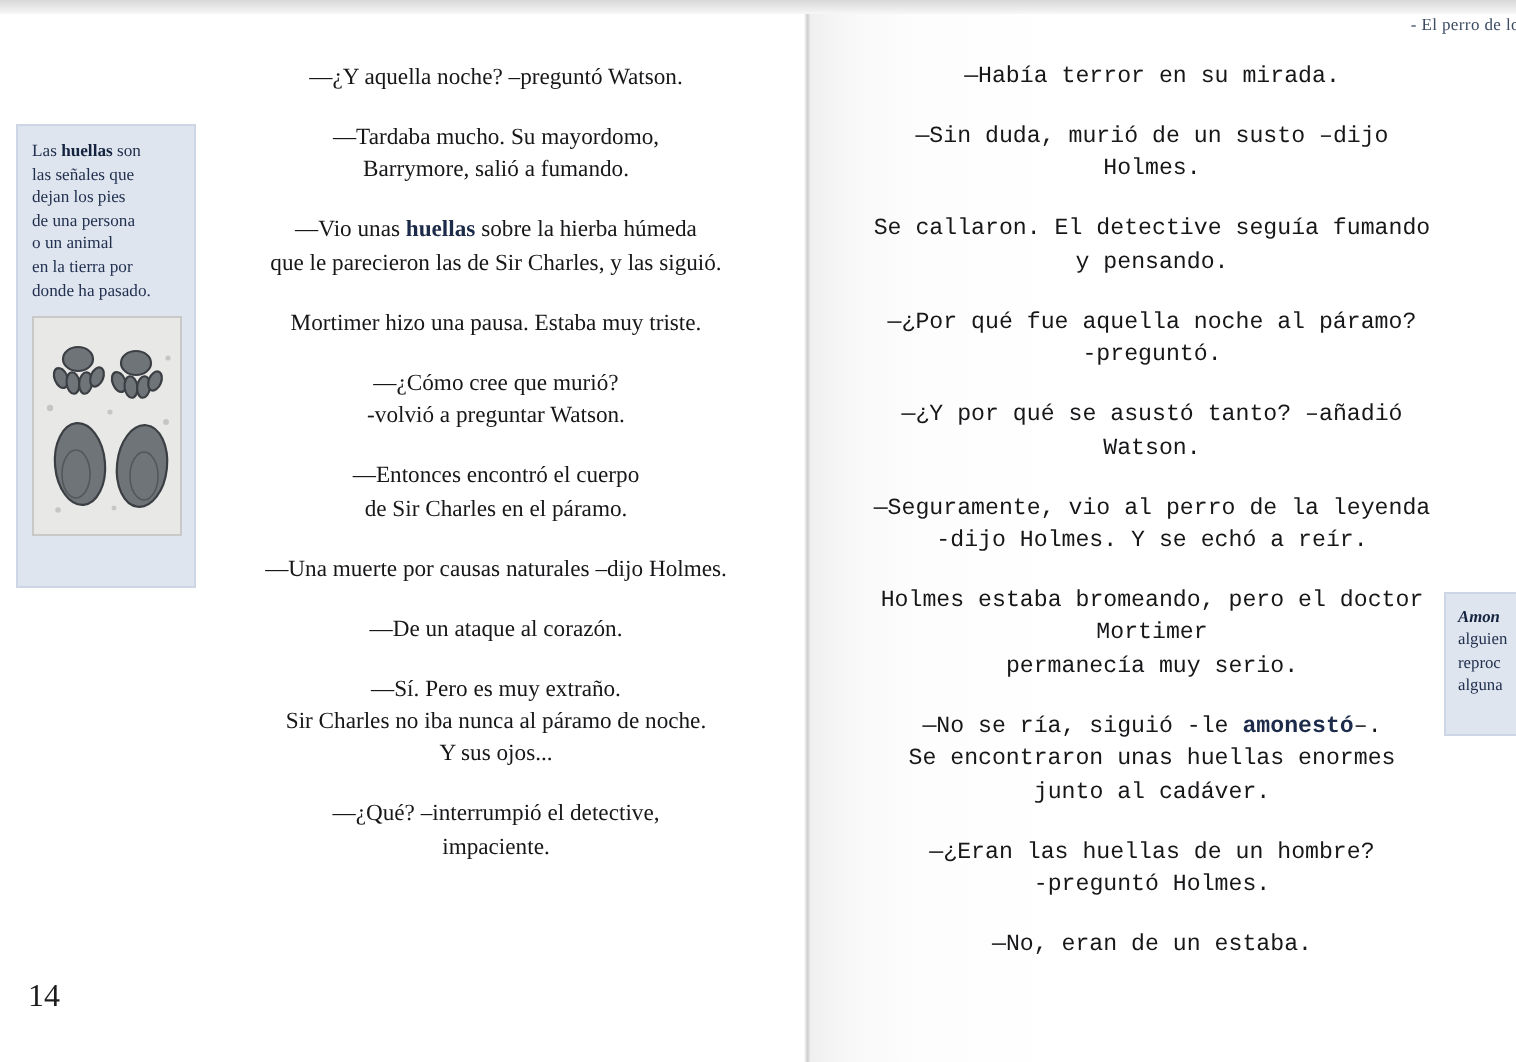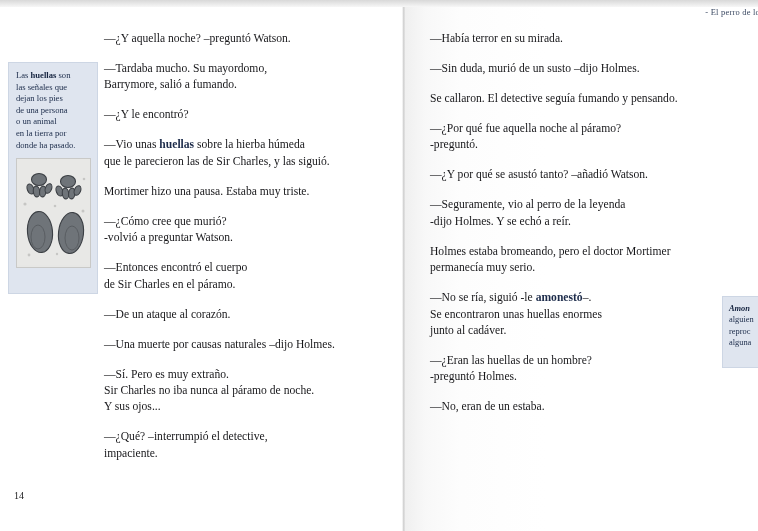--- a/index.html
+++ b/index.html
@@ -22,26 +22,26 @@
   .page-right{left:404px;width:354px;
     background:linear-gradient(to right,#efefef 0%,#f8f8f8 6%,#fdfdfd 16%,#ffffff 40%,#ffffff 100%);}
   .gutter{position:absolute;left:402px;top:0;width:3px;height:531px;
     background:linear-gradient(to right,#ffffff,#cfcfcf 55%,#e6e6e6);}
 
   
   .running-head{position:absolute;right:-2px;top:7px;
     font-size:8.5px;color:#3c4a63;letter-spacing:.2px;white-space:nowrap;}
 
   
-  .folio{position:absolute;left:14px;top:490px;font-size:10px;color:#1d1d1f;}
+  .folio{position:absolute;left:14px;top:490px;font-size:16px;color:#1d1d1f;}
 
   
-  .col{position:absolute;font-size:11.6px;line-height:16.4px;color:#17171a;}
+  .col{position:absolute;font-size:11.6px;line-height:16.4px;color:#17171a;text-align:center;}
   .col-left{left:104px;top:31px;width:288px;}
-  .col-right{left:430px;top:31px;width:292px;}
+  .col-right{left:430px;top:31px;width:292px;font-family:Liberation Mono, monospace;}
   .para{margin:0 0 13.6px 0;white-space:pre-line;}
   .para:last-child{margin-bottom:0;}
   b.kw{font-weight:bold;color:#1c2b4a;}
 
   
   .sidebox{position:absolute;background:#dfe5ef;
     box-shadow:0 0 0 1px #cdd6e4 inset;}
   .sidebox-left{left:8px;top:62px;width:90px;height:232px;padding:0;}
   .sb-text{padding:8px 7px 6px 8px;font-size:8.6px;line-height:11.6px;
     color:#20304e;white-space:pre-line;}
@@ -111,30 +111,29 @@
             <circle cx="67" cy="20" r="1.3"></circle>
         </g>
       </svg>
     </div>
   </div>
 
   <div class="col col-left">
     <p class="para">—¿Y aquella noche? –preguntó Watson.</p>
     <p class="para">—Tardaba mucho. Su mayordomo,
 Barrymore, salió a fumando.</p>
-    <p class="para">—¿Y le encontró?</p>
     <p class="para"><span>—Vio unas </span><b class="kw">huellas</b><span> sobre la hierba húmeda
 que le parecieron las de Sir Charles, y las siguió.</span></p>
     <p class="para">Mortimer hizo una pausa. Estaba muy triste.</p>
     <p class="para">—¿Cómo cree que murió?
 -volvió a preguntar Watson.</p>
     <p class="para">—Entonces encontró el cuerpo
 de Sir Charles en el páramo.</p>
+    <p class="para">—Una muerte por causas naturales –dijo Holmes.</p>
     <p class="para">—De un ataque al corazón.</p>
-    <p class="para">—Una muerte por causas naturales –dijo Holmes.</p>
     <p class="para">—Sí. Pero es muy extraño.
 Sir Charles no iba nunca al páramo de noche.
 Y sus ojos...</p>
     <p class="para">—¿Qué? –interrumpió el detective,
 impaciente.</p>
   </div>
 
   <div class="col col-right">
     <p class="para">—Había terror en su mirada.</p>
     <p class="para">—Sin duda, murió de un susto –dijo Holmes.</p>

